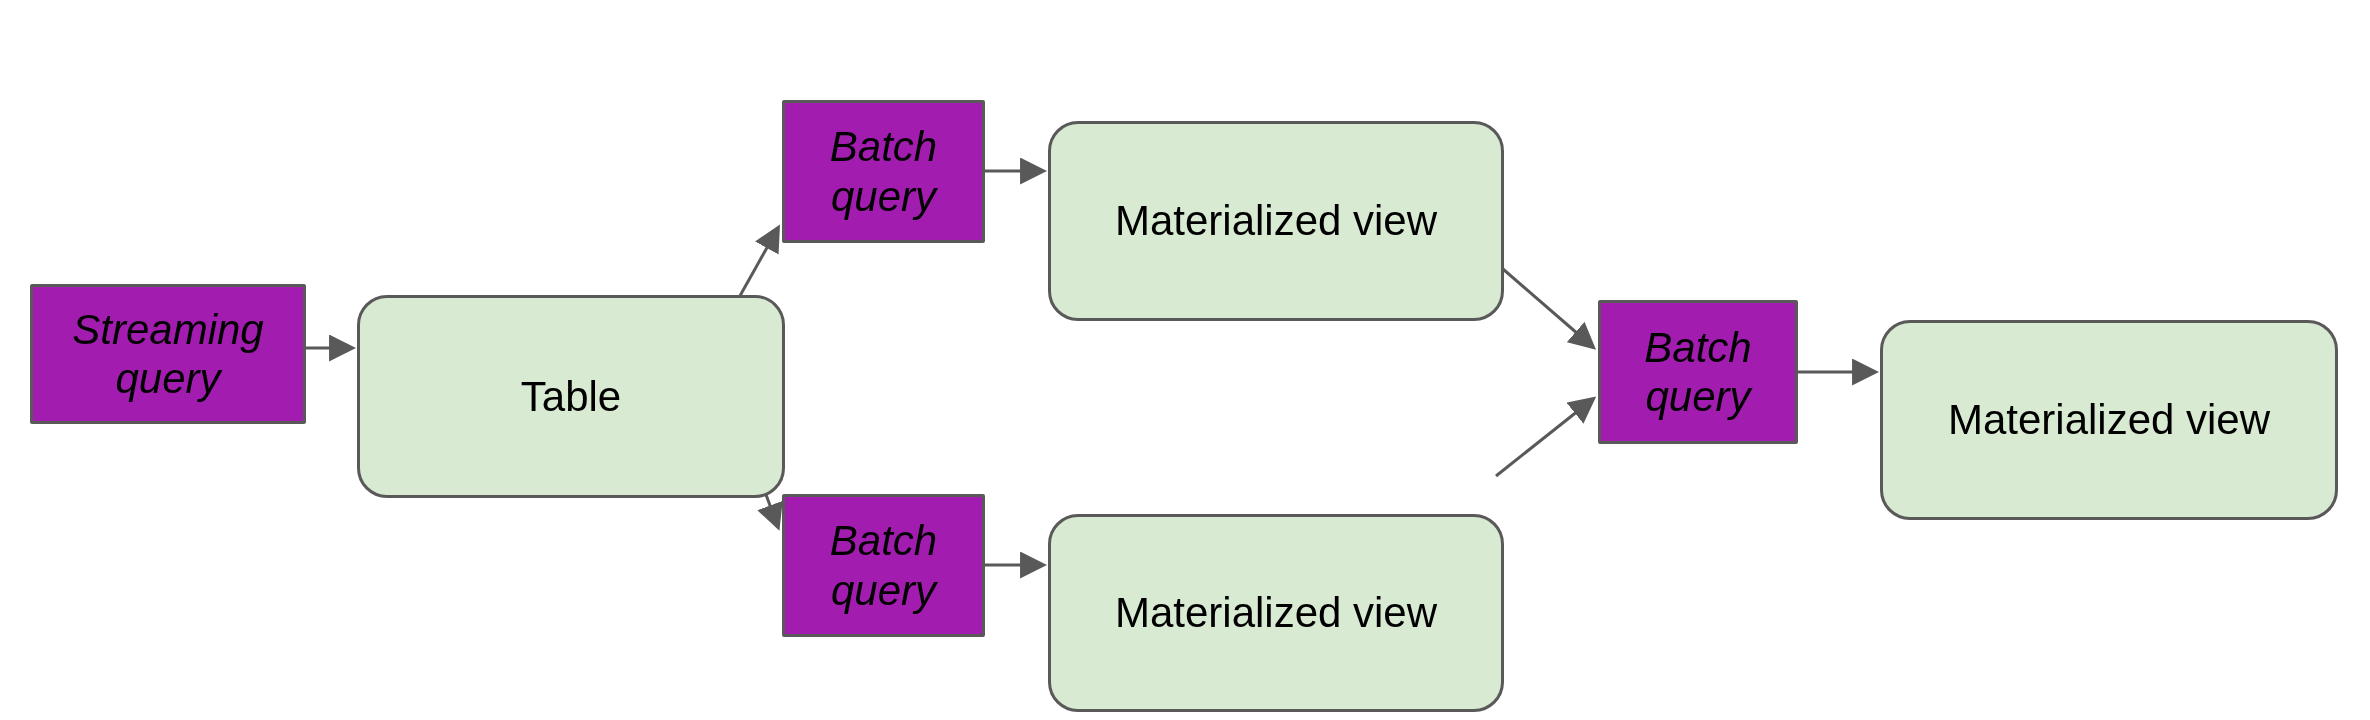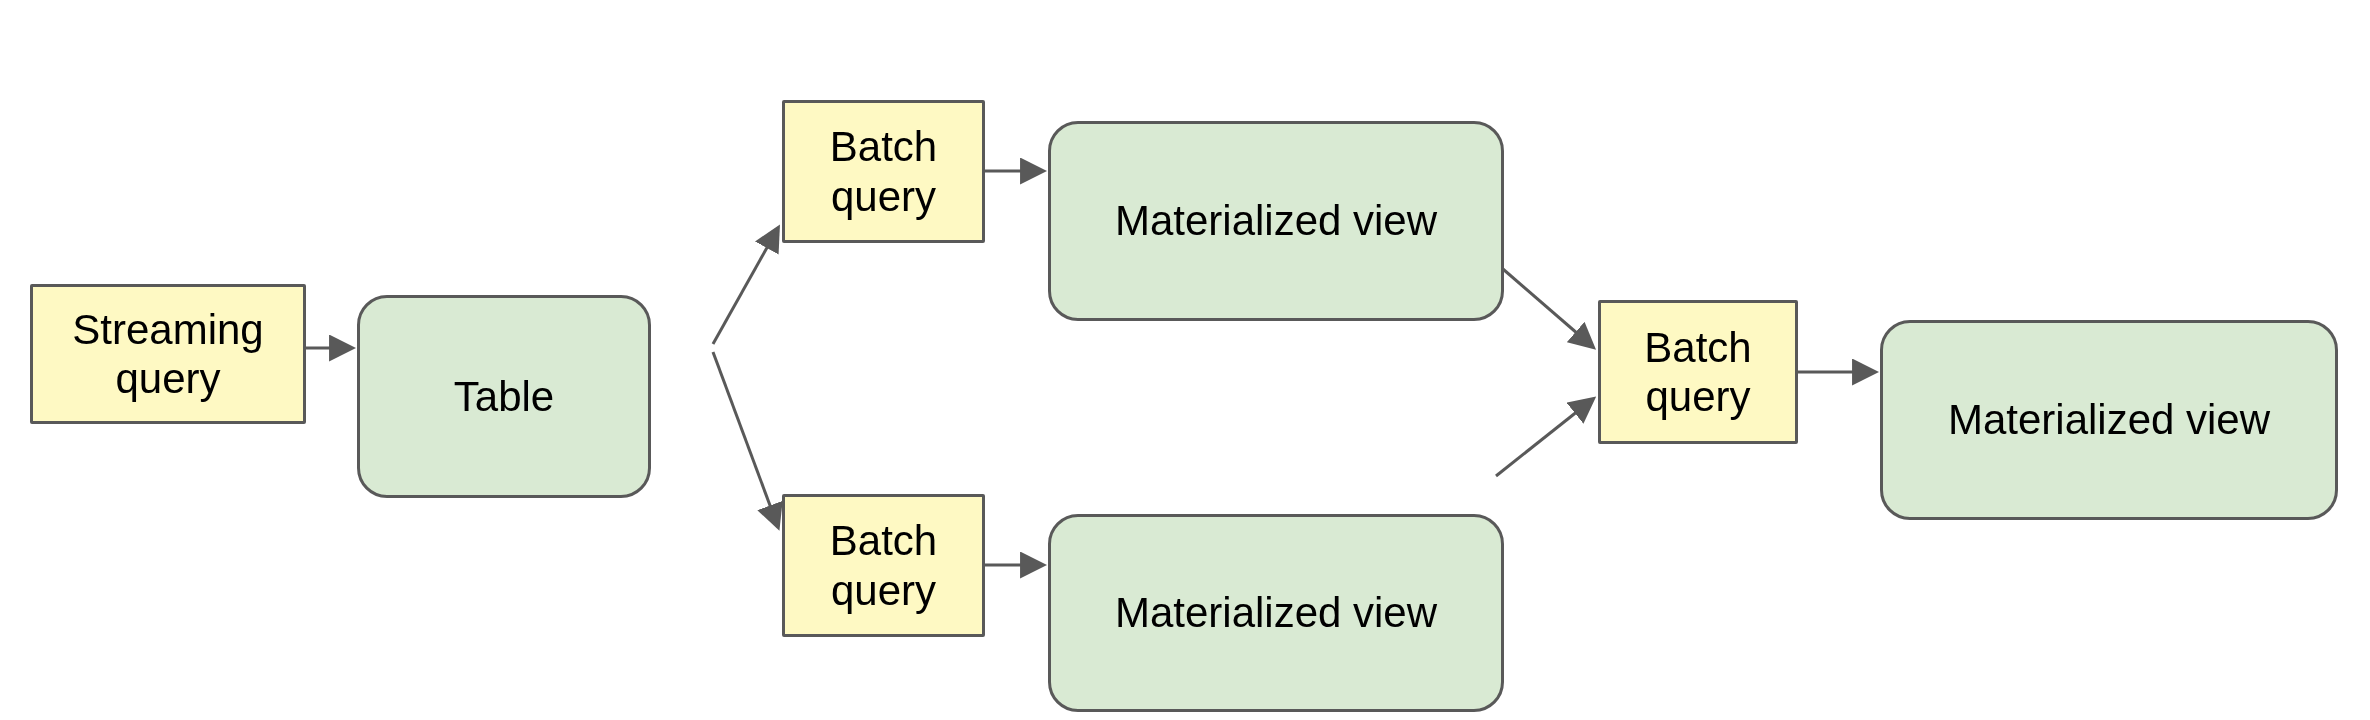--- a/index.html
+++ b/index.html
@@ -30,34 +30,35 @@
     display: flex;
     align-items: center;
     justify-content: center;
     text-align: center;
     font-size: 42px;
     line-height: 1.17;
     color: #000000;
     padding: 6px 10px;
   }
   .node-yellow {
-    background: #fef9c3;
+    background: #a21caf;
     border-radius: 2px;
+    font-style: italic;
   }
   .node-green {
     background: #d9ead3;
     border-radius: 30px;
     margin-top: 48px;
   }
   .node-label {
     display: inline-block;
   }
   
   .n-streaming   { left: 30px;   top: 284px; width: 276px; height: 140px; }
-  .n-table       { left: 357px;  top: 247px; width: 294px; height: 203px; }
+  .n-table       { left: 357px;  top: 247px; width: 428px; height: 203px; }
   .n-batch-top   { left: 782px;  top: 100px; width: 203px; height: 143px; }
   .n-mat-top     { left: 1048px; top: 73px;  width: 456px; height: 200px; }
   .n-batch-bot   { left: 782px;  top: 494px; width: 203px; height: 143px; }
   .n-mat-bot     { left: 1048px; top: 466px; width: 456px; height: 198px; }
   .n-batch-ctr   { left: 1598px; top: 300px; width: 200px; height: 144px; }
   .n-mat-right   { left: 1880px; top: 272px; width: 458px; height: 200px; }
 </style>
 </head>
 <body>
 

